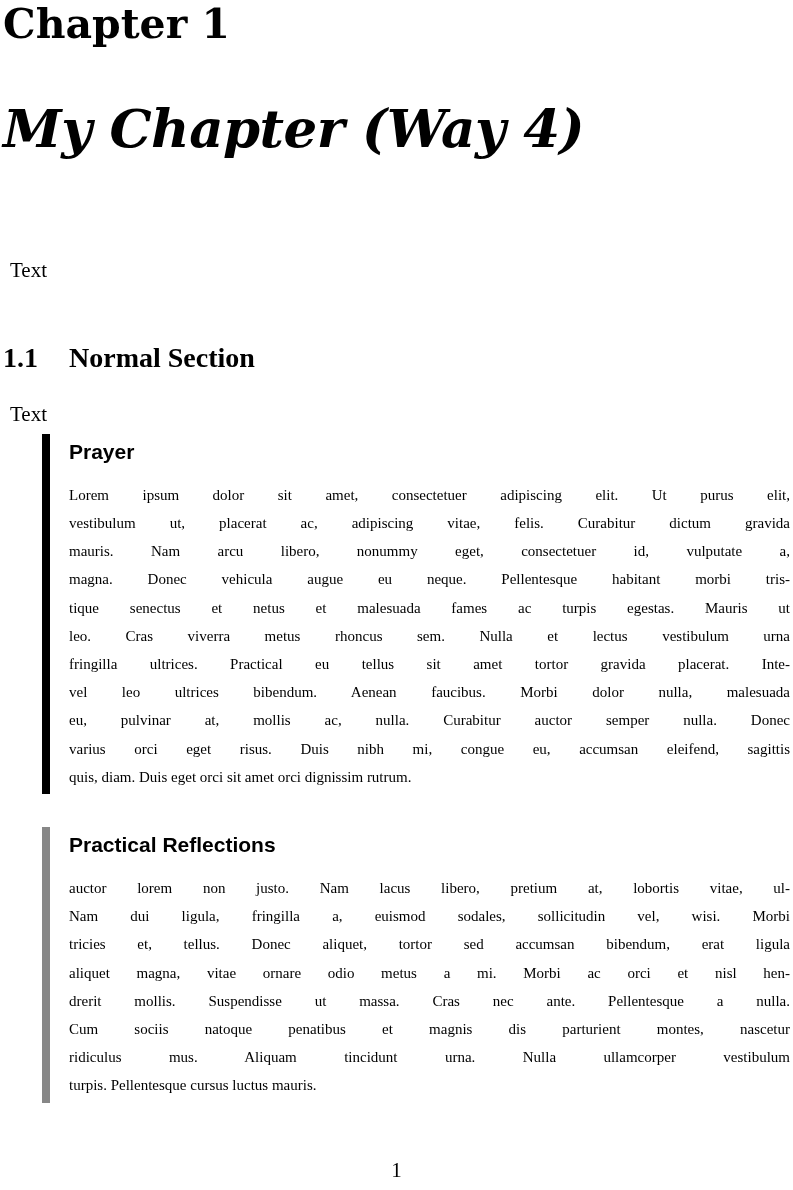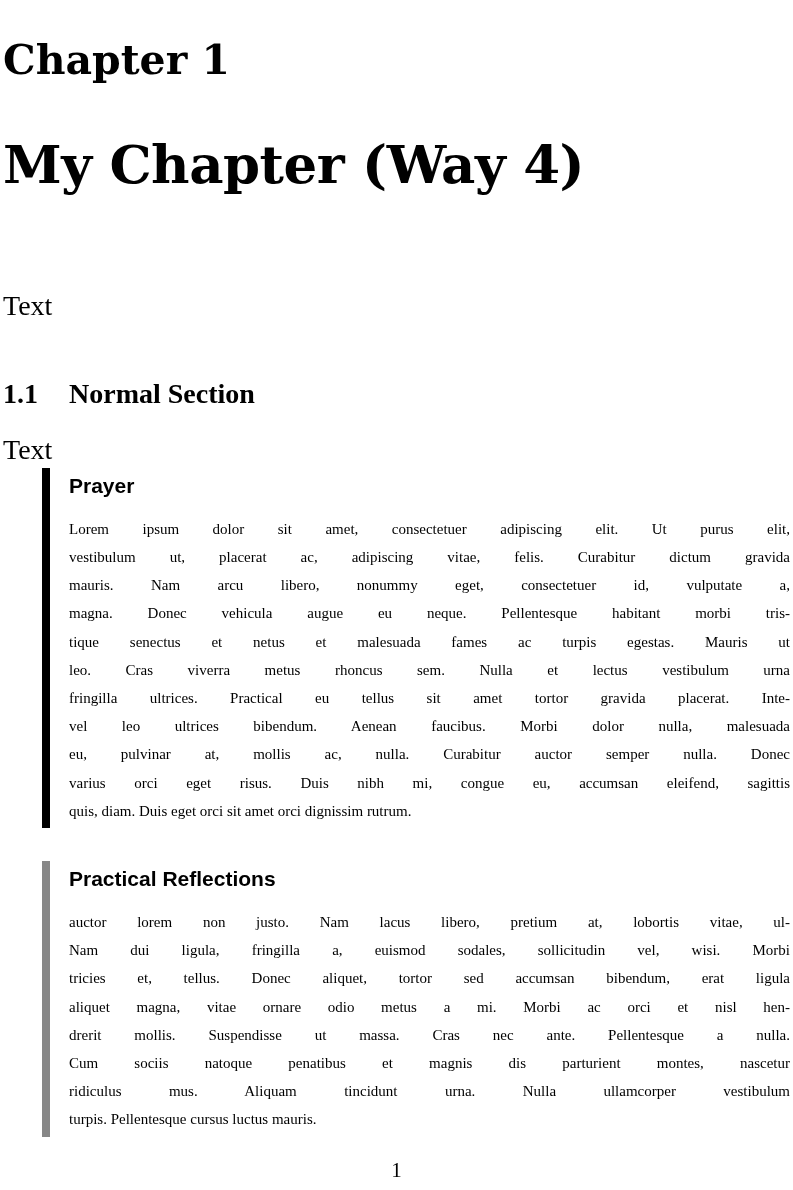--- a/index.html
+++ b/index.html
@@ -9,33 +9,33 @@
     font-family: "Liberation Serif", serif;
     position: relative; overflow: hidden;
   }
   .page { padding: 2px 3px 0 3px; }
 
   .chapter-label {
     font-family: "DejaVu Serif", serif;
     font-weight: bold;
     font-size: 41px;
     line-height: 1.1;
-    margin-top: 36px;
   }
   .chapter-title {
     font-family: "DejaVu Serif", serif;
     font-weight: bold;
     font-size: 53px;
     line-height: 1.2;
     margin-top: 50px;
     letter-spacing: -0.5px;
+    font-style: italic;
   }
   .body-text {
-    margin: 0;
-    font-size: 28px;
+    margin: 7px;
+    font-size: 21px;
     line-height: 26px;
   }
   .t1 { margin-top: 96px; }
   .t2 { margin-top: 26px; }
 
   .section-heading {
     margin-top: 58px;
     font-family: Liberation Serif, serif;
     font-weight: bold;
     font-size: 28px;

